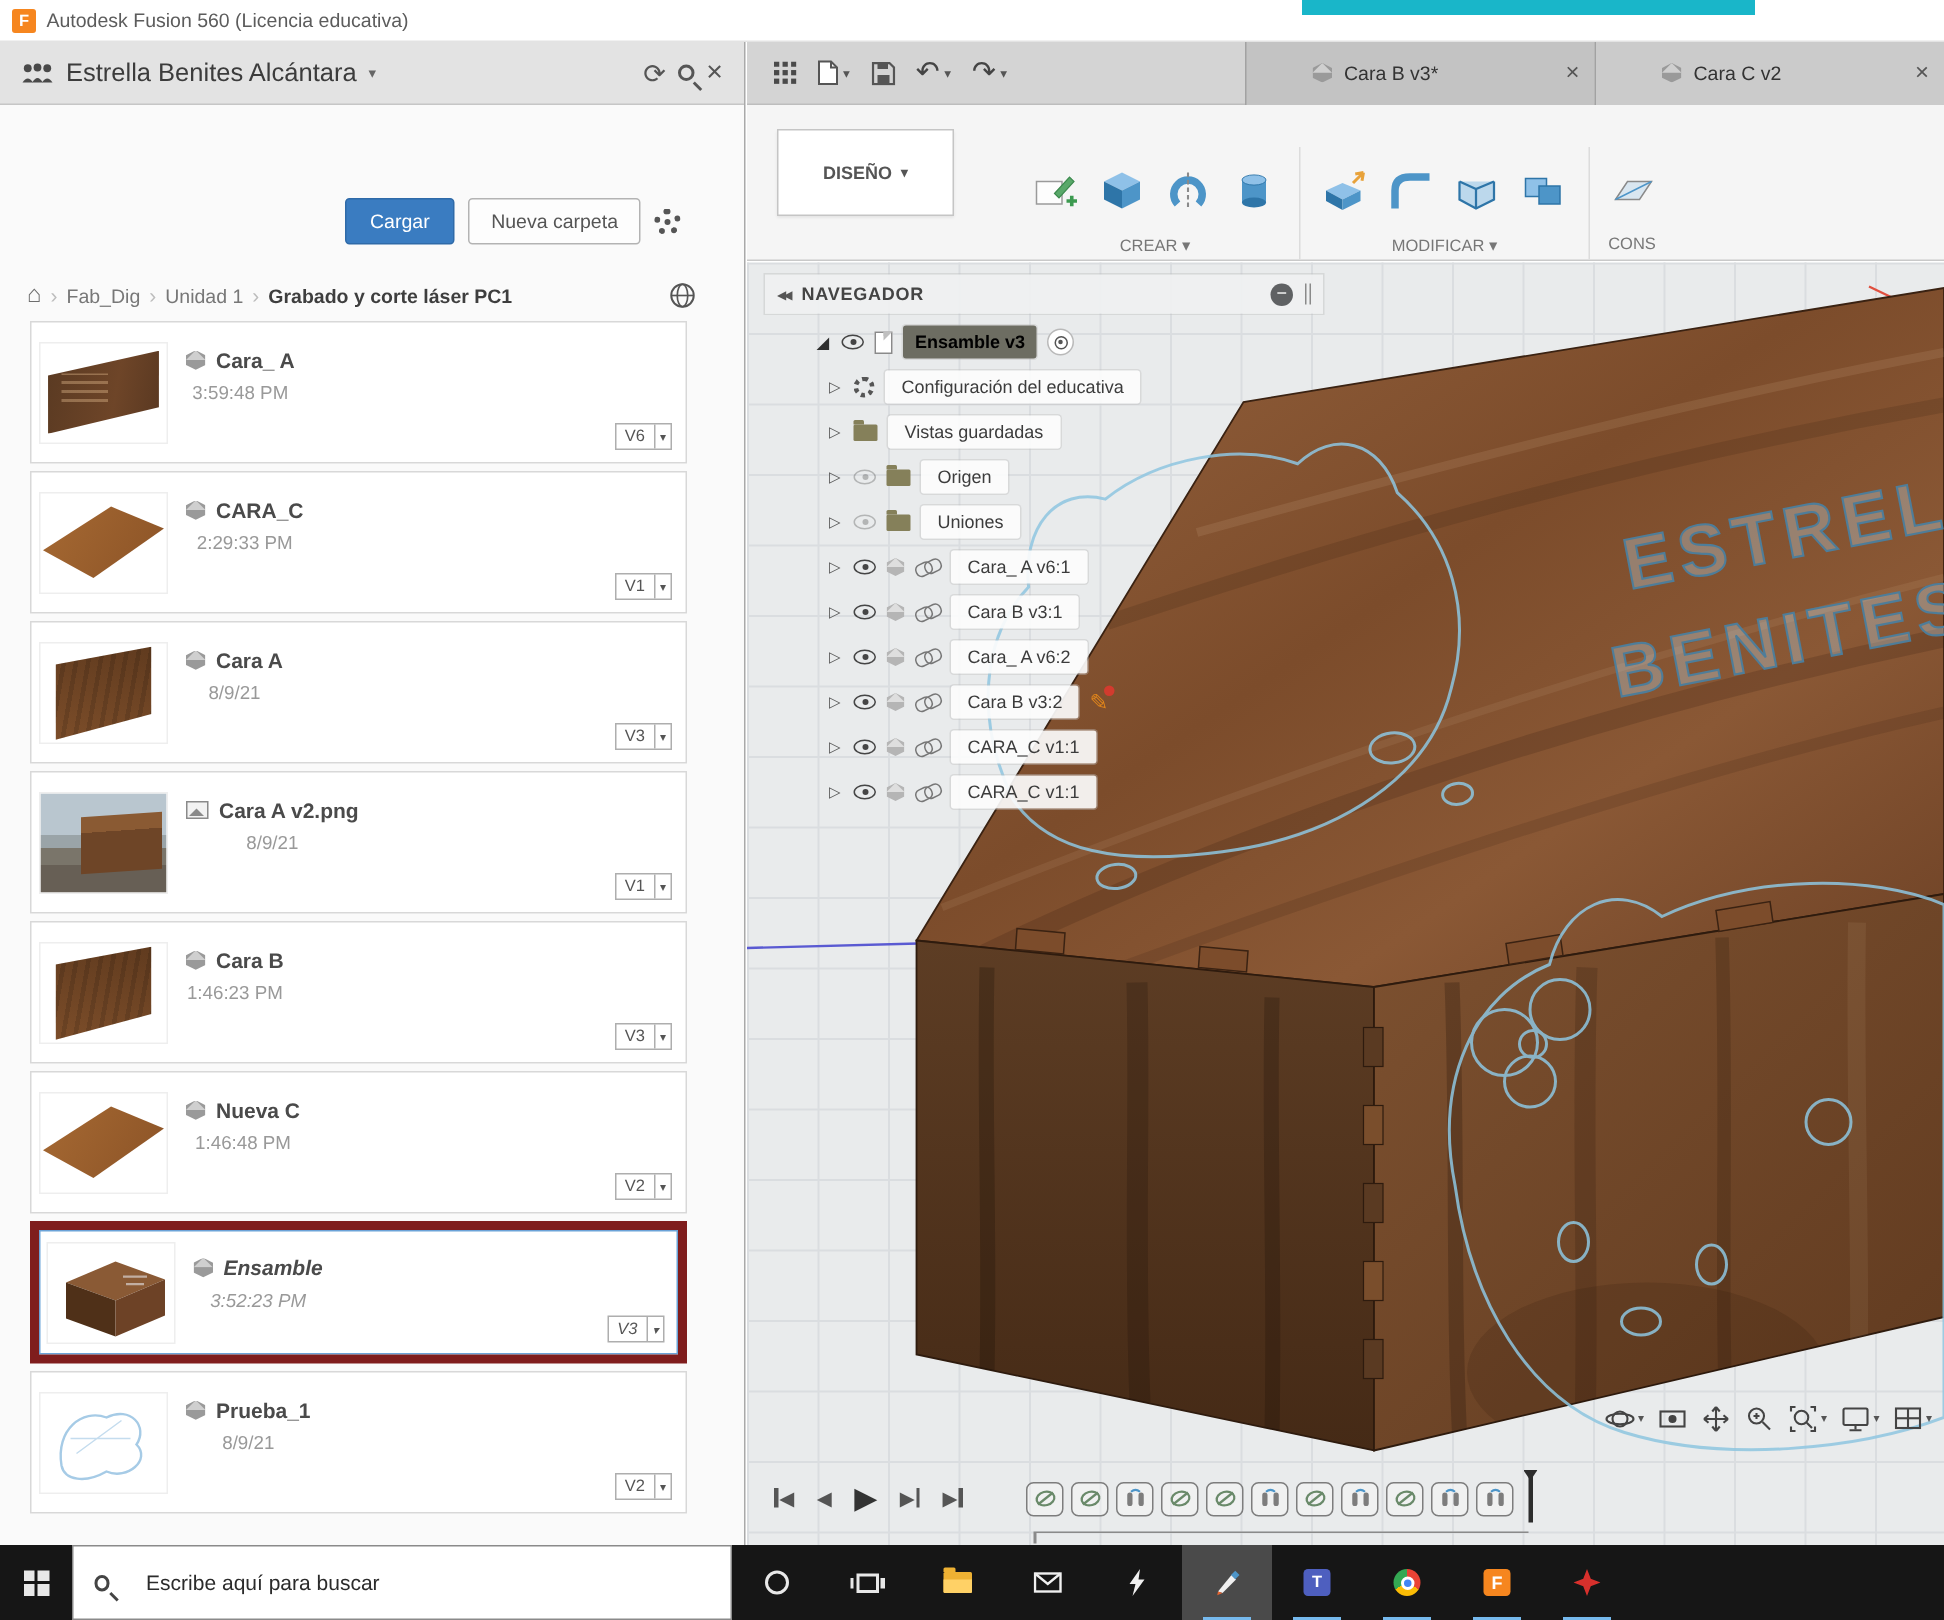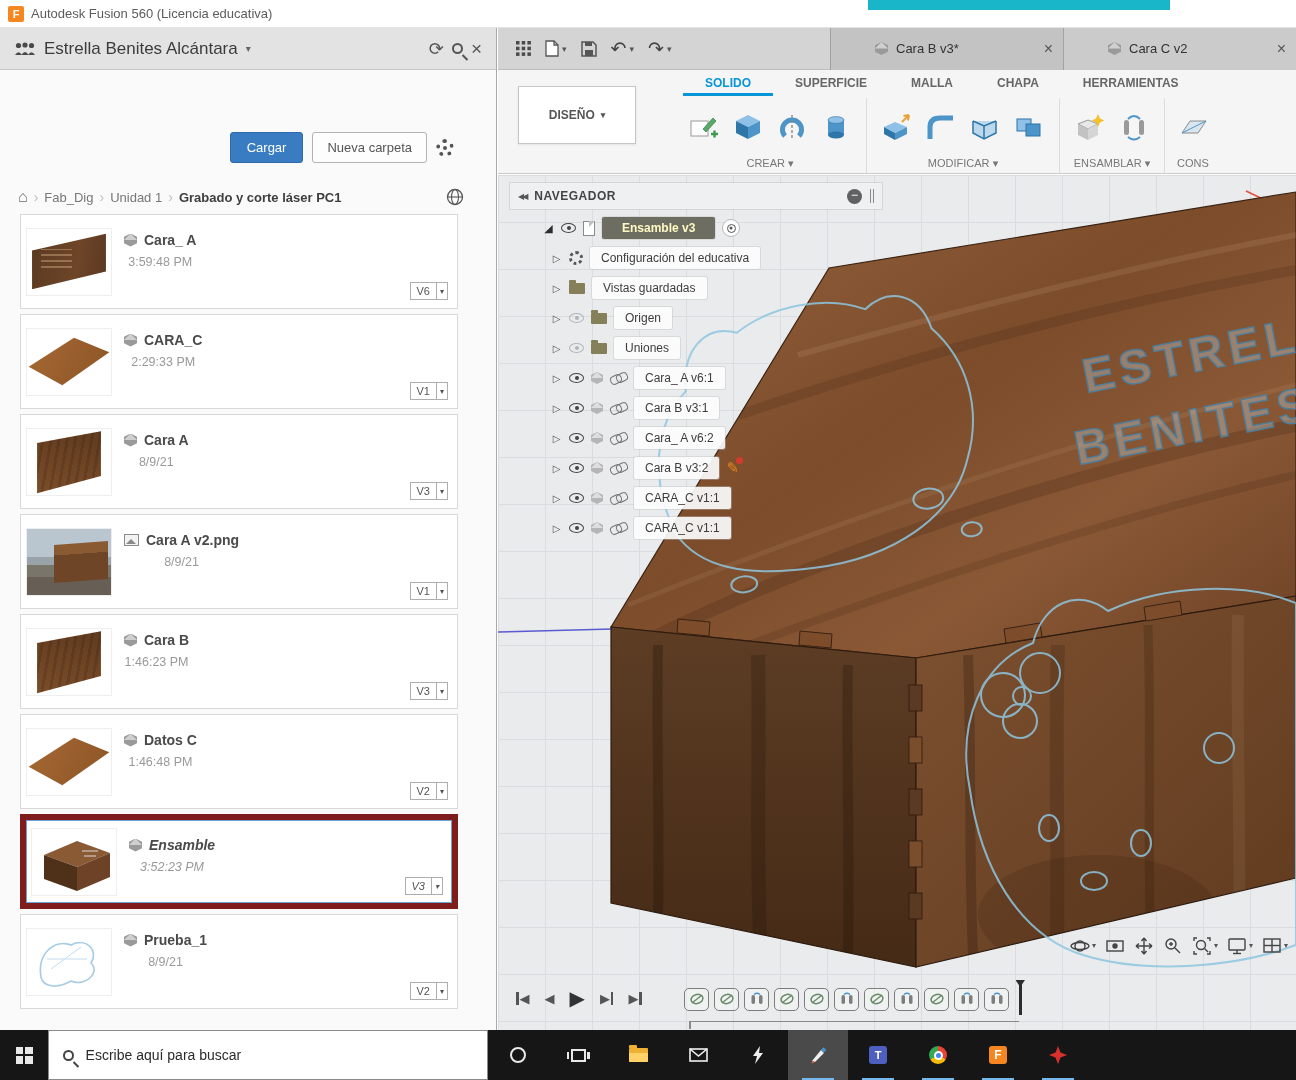--- a/index.html
+++ b/index.html
@@ -104,21 +104,21 @@
   .nav-tree { position:absolute; left:12px; top:38px; }
   .trow { display:flex; align-items:center; height:30px; gap:7px; }
   .trow .indent1 { width:26px; flex:none; }
   .trow .indent2 { width:34px; flex:none; }
   .expander { font-size:10px; color:#555; width:11px; text-align:center; }
   .expander.filled { color:#2e2e2e; font-size:11px; }
   .eye { width:15px; height:10px; border:1.5px solid #454545; border-radius:50%; position:relative; flex:none; }
   .eye::after { content:''; position:absolute; left:50%; top:50%; transform:translate(-50%,-50%); width:4px; height:4px; background:#454545; border-radius:50%; }
   .eye.off { opacity:.32; }
   .tlabel { background:rgba(252,252,252,.92); border-radius:2px; padding:4px 11px; font-size:12px; color:#3c3c3c; box-shadow:0 0 0 1px rgba(190,190,190,.4); }
-  .tlabel.root-label { background:#6d6d62; color:#fef9c3; font-weight:bold; padding:4px 20px; }
+  .tlabel.root-label { background:#6d6d62; color:#000000; font-weight:bold; padding:4px 8px; }
   .docicon { width:12px; height:15px; background:#fff; border:1px solid #8a8a8a; position:relative; flex:none; }
   .docicon::after { content:''; position:absolute; right:-1px; top:-1px; border:3px solid; border-color:#bfbfbf #e9ebec #e9ebec #bfbfbf; border-color:#bfbfbf transparent transparent #bfbfbf; }
   .activate-badge { width:18px; height:18px; background:#fff; border:1px solid #b9b9b9; border-radius:50%; display:flex; align-items:center; justify-content:center; }
   .activate-badge .ring { width:9px; height:9px; border:1.5px solid #555; border-radius:50%; position:relative; }
   .activate-badge .ring::after { content:''; position:absolute; left:50%; top:50%; transform:translate(-50%,-50%); width:3px; height:3px; background:#555; border-radius:50%; }
   .folder-icon { width:16px; height:11px; background:#85805a; border-radius:1px; position:relative; flex:none; }
   .folder-icon::before { content:''; position:absolute; top:-3px; left:0; width:7px; height:3px; background:#85805a; border-radius:1px 1px 0 0; }
   .gear-small { width:14px; height:14px; border-radius:50%; border:3.5px dotted #555; flex:none; }
   .link-icon { position:relative; width:17px; height:10px; flex:none; }
   .link-icon::before, .link-icon::after { content:''; position:absolute; width:10px; height:7px; border:1.5px solid #777; border-radius:4px; transform:rotate(-25deg); }
@@ -144,21 +144,21 @@
   .tl-marker { width:2.5px; height:32px; background:#2d2d2d; position:relative; margin-left:5px; }
   .tl-marker::before { content:''; position:absolute; top:-3px; left:-3.5px; width:9.5px; height:7px; background:#2d2d2d; clip-path:polygon(0 0,100% 0,50% 100%); }
   .tl-track { position:absolute; left:183px; top:41px; width:330px; height:7px; border-top:1.5px solid #8a8a8a; }
   .tl-track::before { content:''; position:absolute; left:0; top:0; width:1.5px; height:7px; background:#8a8a8a; }
 
   
   .taskbar { position:absolute; left:0; top:1030px; width:1296px; height:50px; background:#161616; display:flex; align-items:stretch; }
   .tb-start { width:48px; display:flex; align-items:center; justify-content:center; }
   .win-logo { width:17px; height:17px; display:grid; grid-template-columns:1fr 1fr; grid-template-rows:1fr 1fr; gap:2px; }
   .win-logo span { background:#e8e8e8; }
-  .tb-search { width:440px; background:#fff; display:flex; align-items:center; gap:12px; padding:0 14px; border:1px solid #8a8a8a; }
+  .tb-search { width:440px; background:#fff; display:flex; align-items:center; gap:24px; padding:0 14px; border:1px solid #8a8a8a; }
   .tb-search .mag { border-color:#444; } .tb-search .mag::after { background:#444; }
   .tb-search input { border:none; outline:none; font-size:14px; color:#222; width:100%; font-family:"Liberation Sans",sans-serif; background:transparent; }
   .tb-search input::placeholder { color:#2b2b2b; opacity:1; }
   .tb-icon { width:60px; display:flex; align-items:center; justify-content:center; position:relative; }
   .tb-icon.active { background:#4a4a4a; }
   .tb-icon.running::after { content:''; position:absolute; bottom:0; left:14px; right:14px; height:2px; background:#76b9ed; }
   .cortana { width:16px; height:16px; border:2px solid #e8e8e8; border-radius:50%; }
   .taskview { width:15px; height:13px; border:2px solid #e8e8e8; position:relative; }
   .taskview::before, .taskview::after { content:''; position:absolute; top:1px; width:2.5px; height:7px; background:#e8e8e8; }
   .taskview::before { left:-6px; } .taskview::after { right:-6px; }
@@ -312,21 +312,21 @@
           </div>
       </div>
 
       <div class="dp-card">
         <div class="thumb t-flat">
             <div class="shape"></div>
           </div>
         <div class="card-body">
           <div class="card-name">
               <span class="cube-icon"></span>
-              <span>Datos C</span>
+              <span>Nueva C</span>
             </div>
           <div class="card-meta">1:46:48 PM</div>
         </div>
         <div class="v-badge">
             <span class="v-txt">V2</span>
             <span class="v-caret">▾</span>
           </div>
       </div>
 
       <div class="dp-card selected">
@@ -427,27 +427,20 @@
           <span class="tab-x">×</span>
         </div>
       </div>
     </div>
 
     <div class="ribbon">
       <div class="workspace-btn">
         <span>DISEÑO</span>
           <span class="qat-caret">▾</span>
       </div>
-      <div class="ribbon-tabs">
-        <div class="ribbon-tab active">SOLIDO</div>
-        <div class="ribbon-tab">SUPERFICIE</div>
-        <div class="ribbon-tab">MALLA</div>
-        <div class="ribbon-tab">CHAPA</div>
-        <div class="ribbon-tab">HERRAMIENTAS</div>
-      </div>
       <div class="ribbon-groups">
         <div class="rgroup">
           <div class="ricons">
             <span class="rbtn">
                 <svg width="30" height="28" viewBox="0 0 30 28">
                   <rect x="2" y="8" width="17" height="15" fill="#fdfdfd" stroke="#9a9a9a"></rect>
                   <path d="M14 16 L24 5 L27 8 L17 19 Z" fill="#59a869" stroke="#3c8a4e" stroke-width=".8"></path>
                   <path d="M22 21 h7 M25.5 17.5 v7" stroke="#3c9a50" stroke-width="2.4"></path>
                 </svg>
               </span>
@@ -496,41 +489,20 @@
                 </svg>
               </span>
             <span class="rbtn">
                 <svg width="30" height="28" viewBox="0 0 30 28">
                   <rect x="3" y="6" width="14" height="12" fill="#8fc1e8" stroke="#2e75a8"></rect>
                   <rect x="12" y="11" width="14" height="12" fill="#4d95c8" stroke="#2e75a8"></rect>
                 </svg>
               </span>
           </div>
           <div class="rlabel"><span>MODIFICAR</span> <span>▾</span></div>
-        </div>
-        <div class="rgroup">
-          <div class="ricons">
-            <span class="rbtn">
-                <svg width="30" height="28" viewBox="0 0 30 28">
-                  <polygon points="13,7 23,11 13,16 3,11" fill="#e8e8e8" stroke="#9a9a9a"></polygon>
-                  <polygon points="3,11 13,16 13,27 3,22" fill="#c2c2c2"></polygon>
-                  <polygon points="23,11 13,16 13,27 23,22" fill="#d5d5d5"></polygon>
-                  <path d="M23 1 l2 4.5 4.5 2 -4.5 2 -2 4.5 -2 -4.5 -4.5 -2 4.5 -2 Z" fill="#f2c12e"></path>
-                </svg>
-              </span>
-            <span class="rbtn">
-                <svg width="30" height="28" viewBox="0 0 30 28">
-                  <rect x="5" y="7" width="5" height="15" rx="2.5" fill="#9a9a9a"></rect>
-                  <rect x="20" y="7" width="5" height="15" rx="2.5" fill="#9a9a9a"></rect>
-                  <path d="M9 6 Q15 0 21 6" fill="none" stroke="#4d95c8" stroke-width="2"></path>
-                  <path d="M9 24 Q15 29 21 24" fill="none" stroke="#4d95c8" stroke-width="2"></path>
-                </svg>
-              </span>
-          </div>
-          <div class="rlabel"><span>ENSAMBLAR</span> <span>▾</span></div>
         </div>
         <div class="rgroup clip">
           <div class="ricons">
             <span class="rbtn">
                 <svg width="30" height="28" viewBox="0 0 30 28">
                   <polygon points="4,20 12,8 28,8 20,20" fill="#d9e6f0" stroke="#8a8a8a"></polygon>
                   <line x1="4" y1="20" x2="28" y2="8" stroke="#4d95c8"></line>
                 </svg>
               </span>
           </div>

